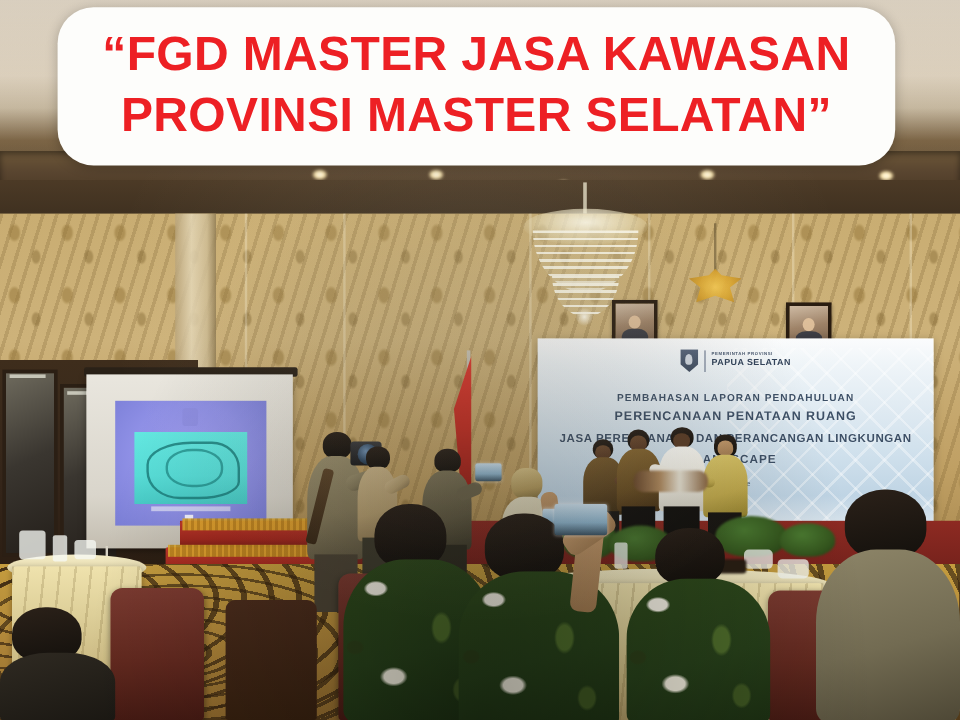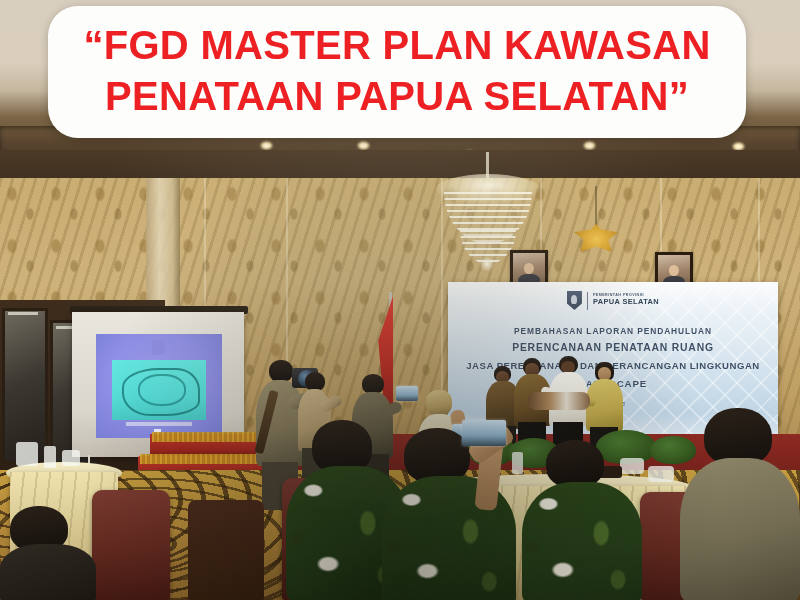--- a/index.html
+++ b/index.html
@@ -508,17 +508,17 @@
     <div class="person" style="left:0;top:506px;width:96px;height:94px;">
       <div class="p-head hair" style="left:10px;top:0;width:58px;height:46px;"></div>
       <div class="p-body" style="left:0;top:38px;width:96px;height:58px;background:linear-gradient(165deg,#2f2a22 0%,#1a1712 100%);"></div>
     </div>
 
     <div class="grain"></div>
     <div class="soften"></div>
   </div>
 
   <div class="caption">
-    <div class="caption-line">“FGD MASTER PLAN KAWASAN</div>
-    <div class="caption-line">PENATAAN PAPUA SELATAN”</div>
+    <div class="caption-line">“FGD MASTER JASA KAWASAN</div>
+    <div class="caption-line">PROVINSI MASTER SELATAN”</div>
   </div>
 
 </div>
 
 </body></html>

